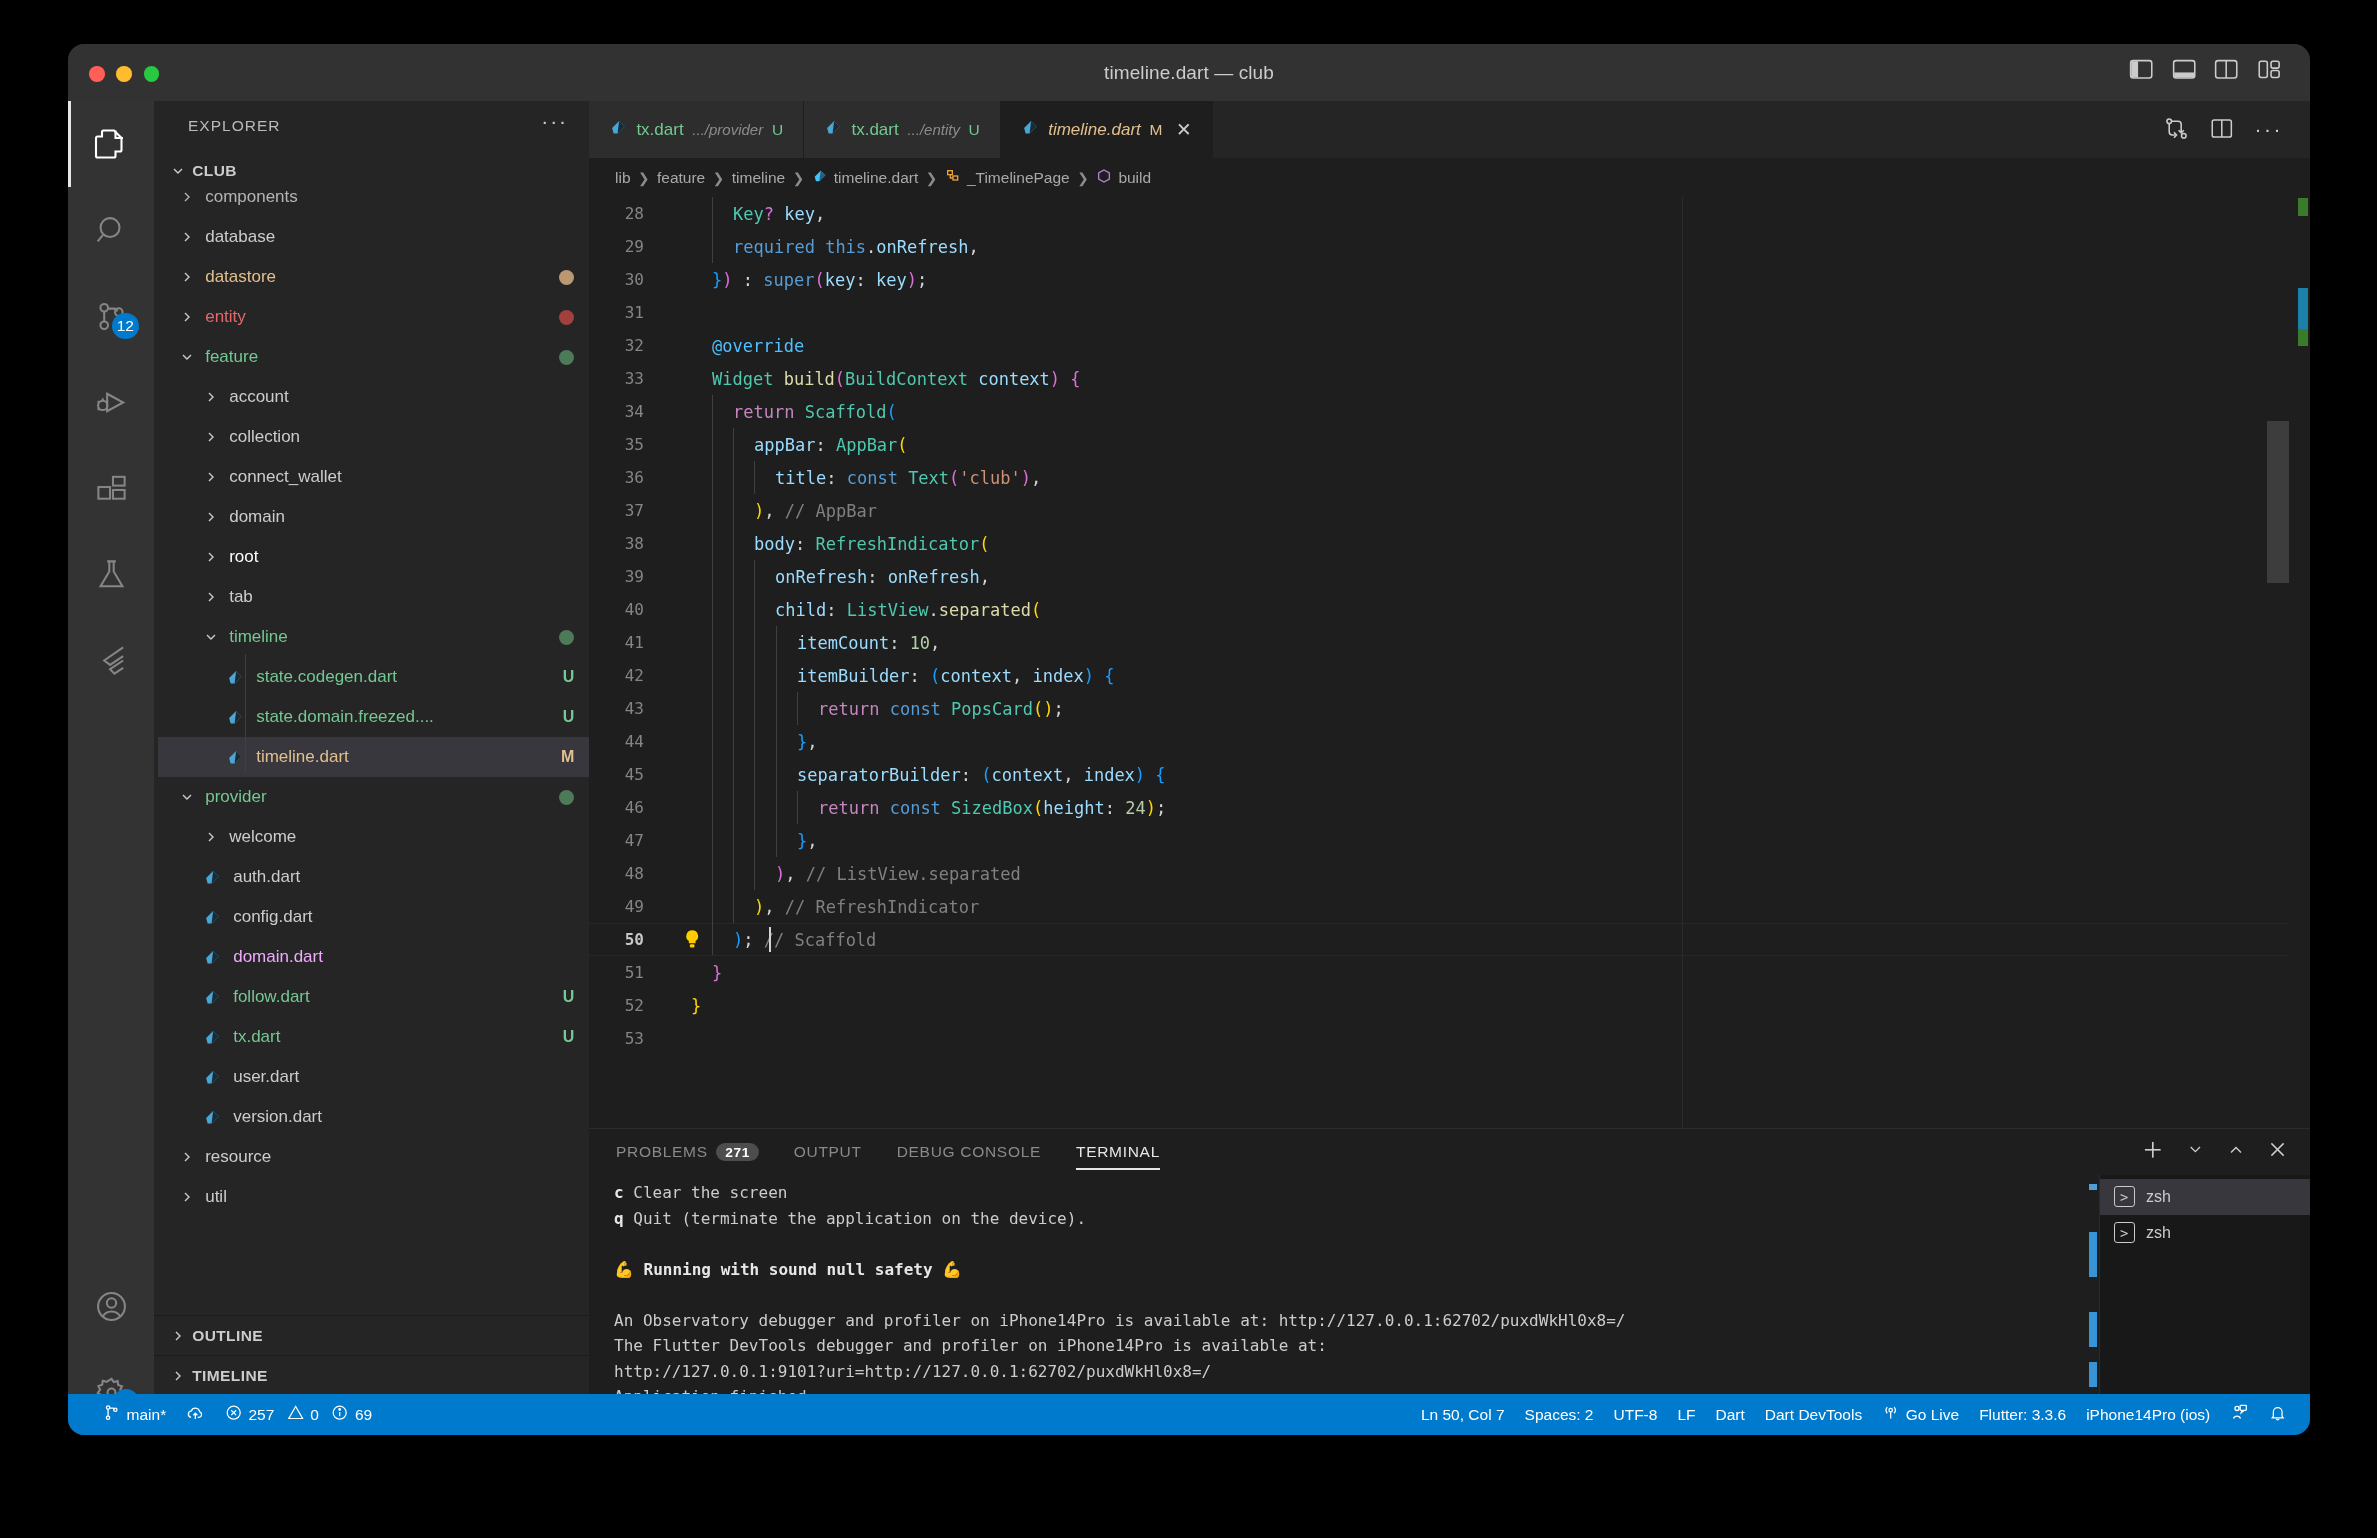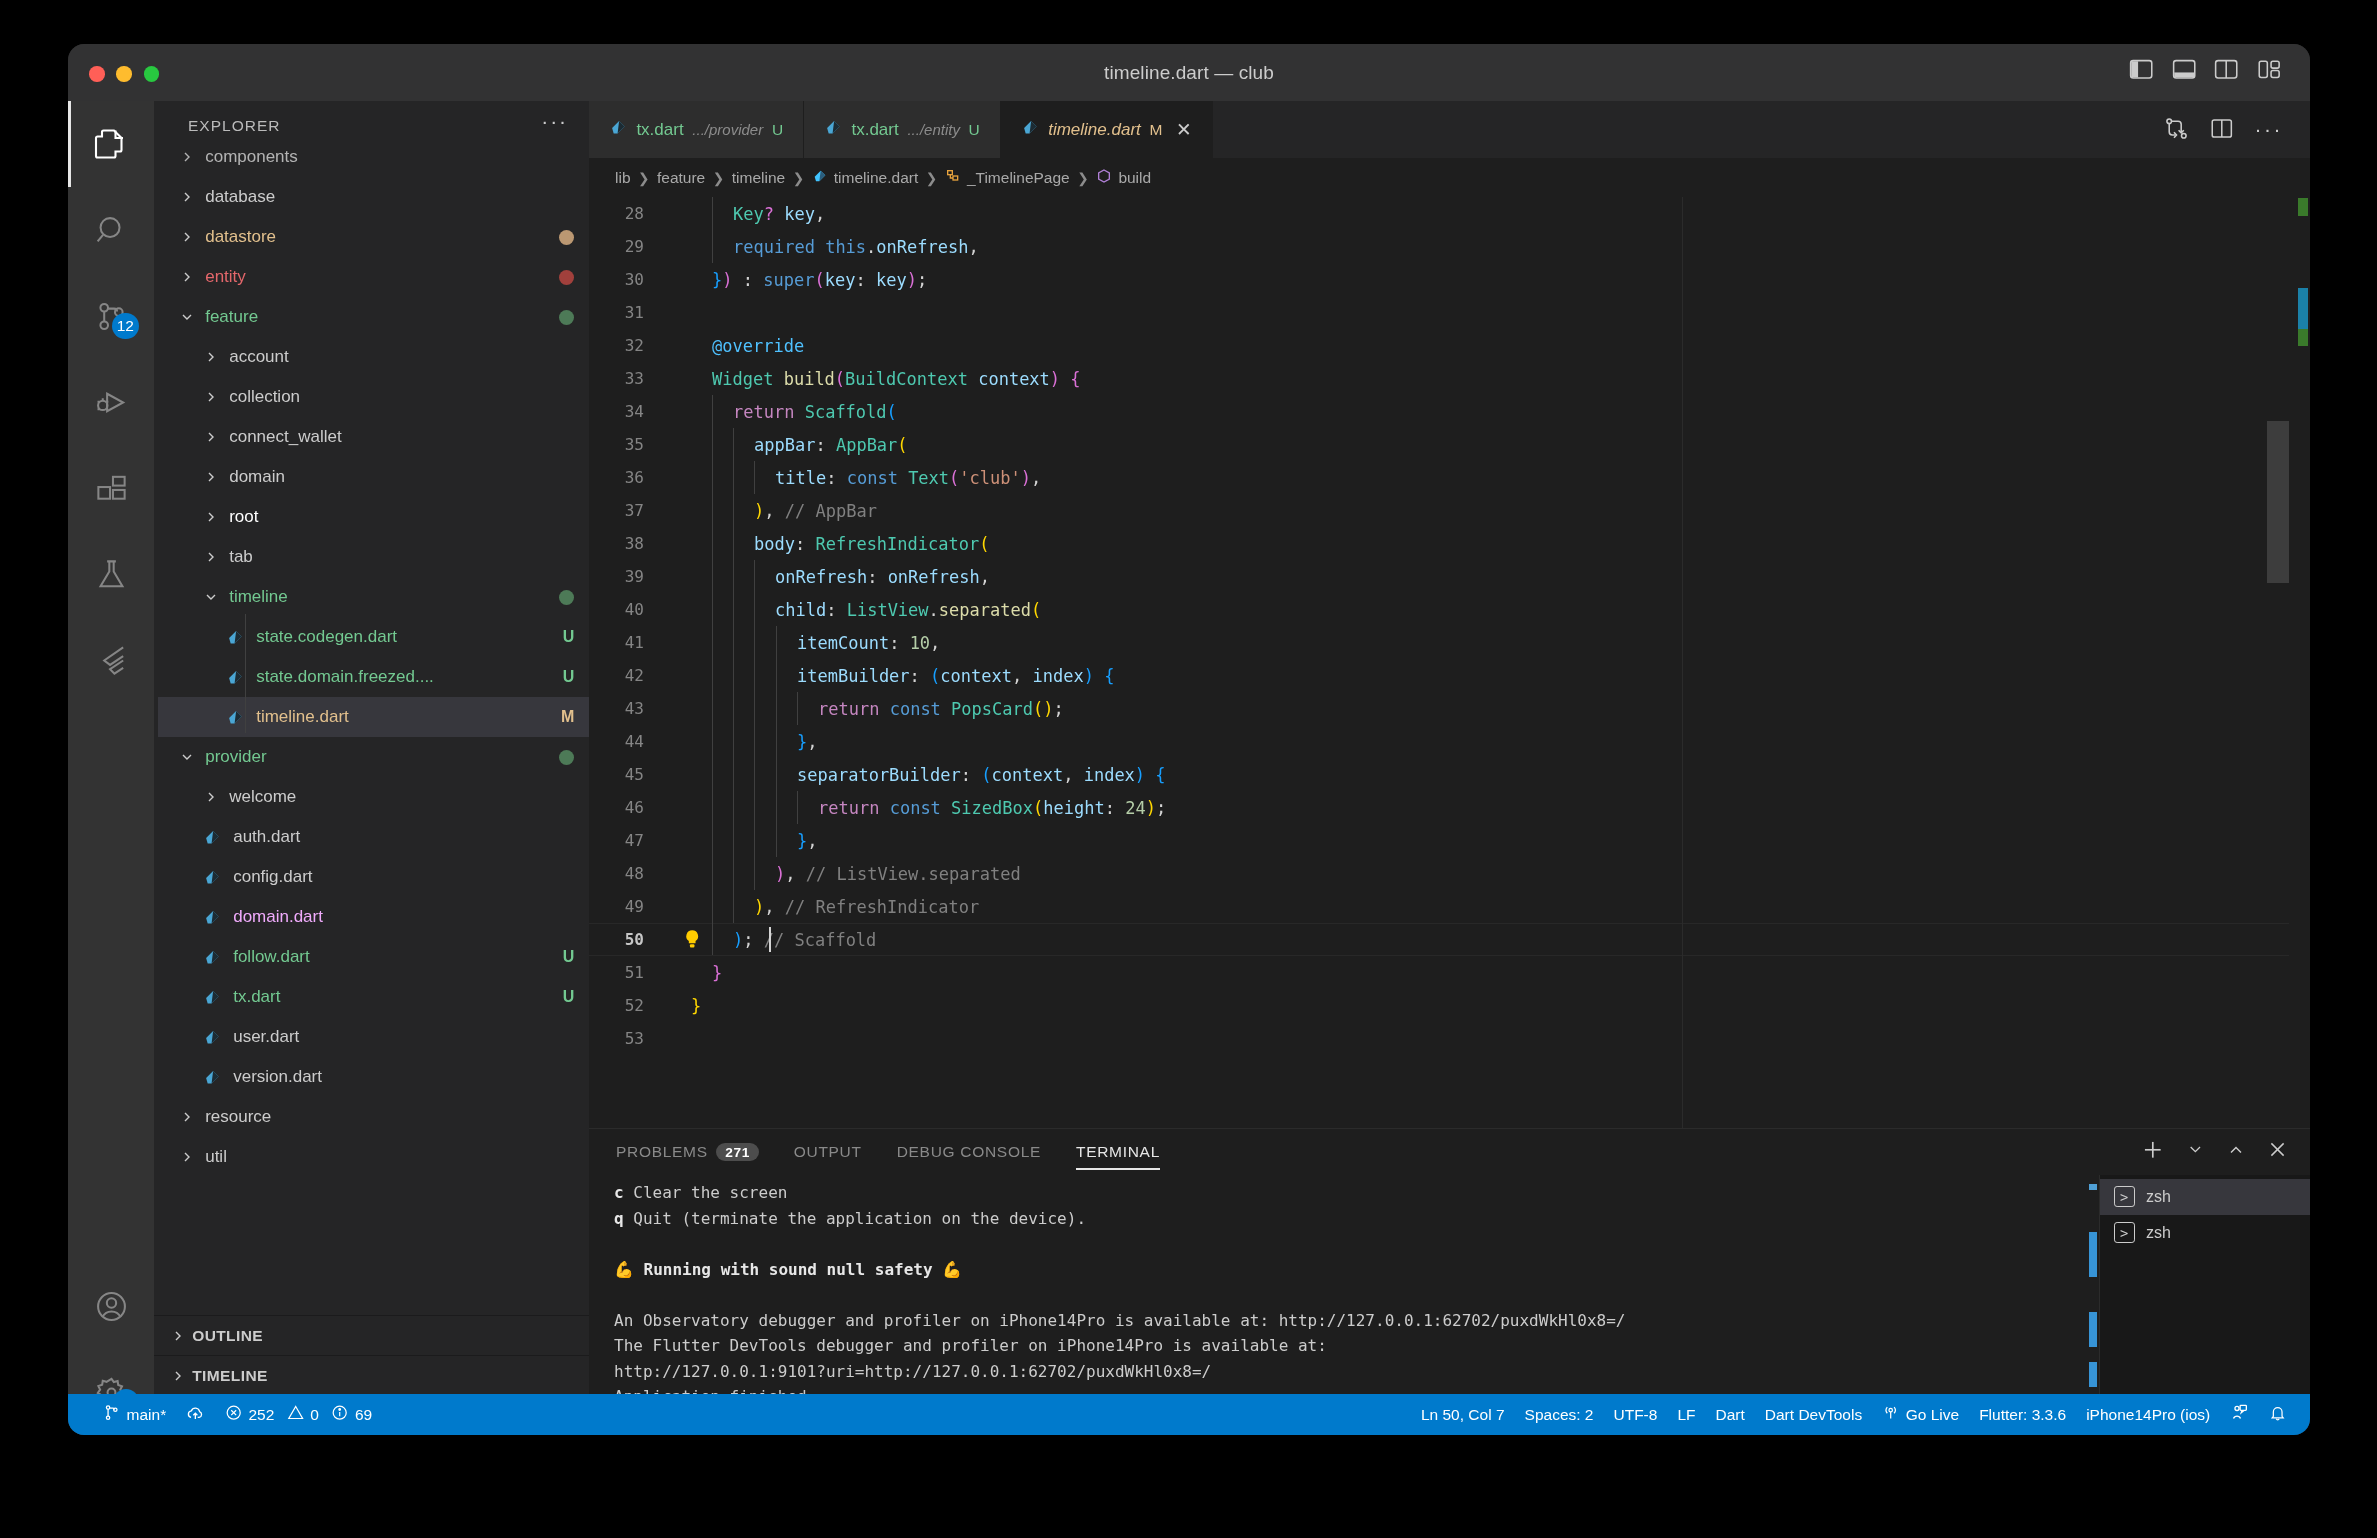--- a/index.html
+++ b/index.html
@@ -385,20 +385,28 @@
             <path d="M12 2.6l1.6 2.2 2.6-.7.4 2.7 2.6.9-1.2 2.4 1.6 2.2-2.3 1.5.2 2.7-2.7.2-1.2 2.4L11 17.8l-2.4 1.3-1.2-2.4-2.7-.2.2-2.7L2.6 12.3 4.2 10 3 7.6l2.6-.9.4-2.7 2.6.7z"></path>
           </svg>
         <span class="act-badge">1</span>
       </div>
     </div>
 
     <div class="sidebar">
       <div class="sb-header">
         <span class="sb-title">EXPLORER</span>
         <span class="sb-more">···</span>
+      </div>
+      <div class="sb-section">
+        <span class="chev">
+          <svg width="16" height="16" viewBox="0 0 16 16" fill="none" stroke="#cccccc" stroke-width="1.4">
+              <path d="M4 6l4 4 4-4"></path>
+            </svg>
+        </span>
+        <span>CLUB</span>
       </div>
       <div class="tree">
         <div class="tree-inner" id="tree-inner">
             <div class="row" style="opacity: 0.85;">
               <span class="indent" style="width:16px"></span>
               <span class="twist">
                 <svg width="16" height="16" viewBox="0 0 16 16" fill="none" stroke="#cccccc" stroke-width="1.4">
                   <path d="M6 4l4 4-4 4"></path>
                 </svg>
               </span>
@@ -899,21 +907,21 @@
           </span>
         </div>
         <div class="st-item">
           <span>
             <svg width="17.4" height="17.4" viewBox="0 0 24 24" fill="none" stroke="#ffffff" stroke-width="1.7">
                 <circle cx="12" cy="12" r="9"></circle>
                 <line x1="8.6" y1="8.6" x2="15.4" y2="15.4"></line>
                 <line x1="15.4" y1="8.6" x2="8.6" y2="15.4"></line>
               </svg>
           </span>
-          <span>252</span>
+          <span>257</span>
           <span style="margin-left:6.2px;">
             <svg width="17.4" height="17.4" viewBox="0 0 24 24" fill="none" stroke="#ffffff" stroke-width="1.7">
                 <path d="M12 3.5L21.5 20H2.5z"></path>
               </svg>
           </span>
           <span>0</span>
           <span style="margin-left:6.2px;">
             <svg width="17.4" height="17.4" viewBox="0 0 24 24" fill="none" stroke="#ffffff" stroke-width="1.7">
                 <circle cx="12" cy="12" r="9"></circle>
                 <line x1="12" y1="11" x2="12" y2="17"></line>

